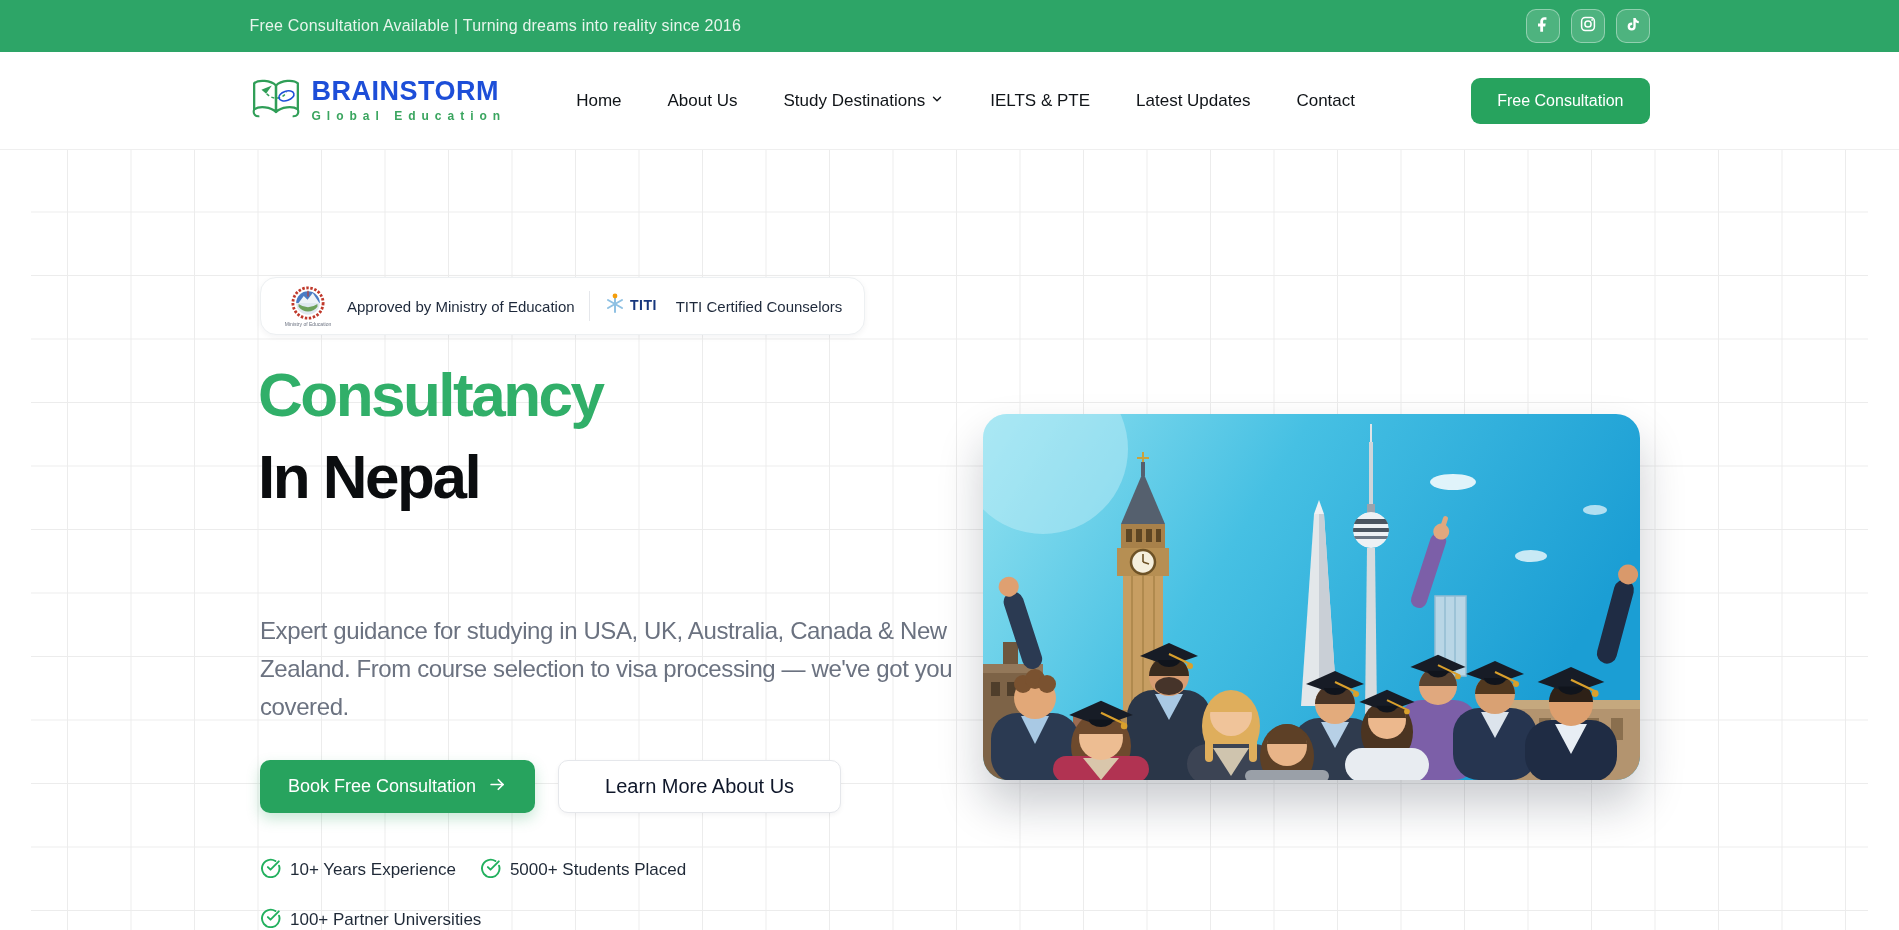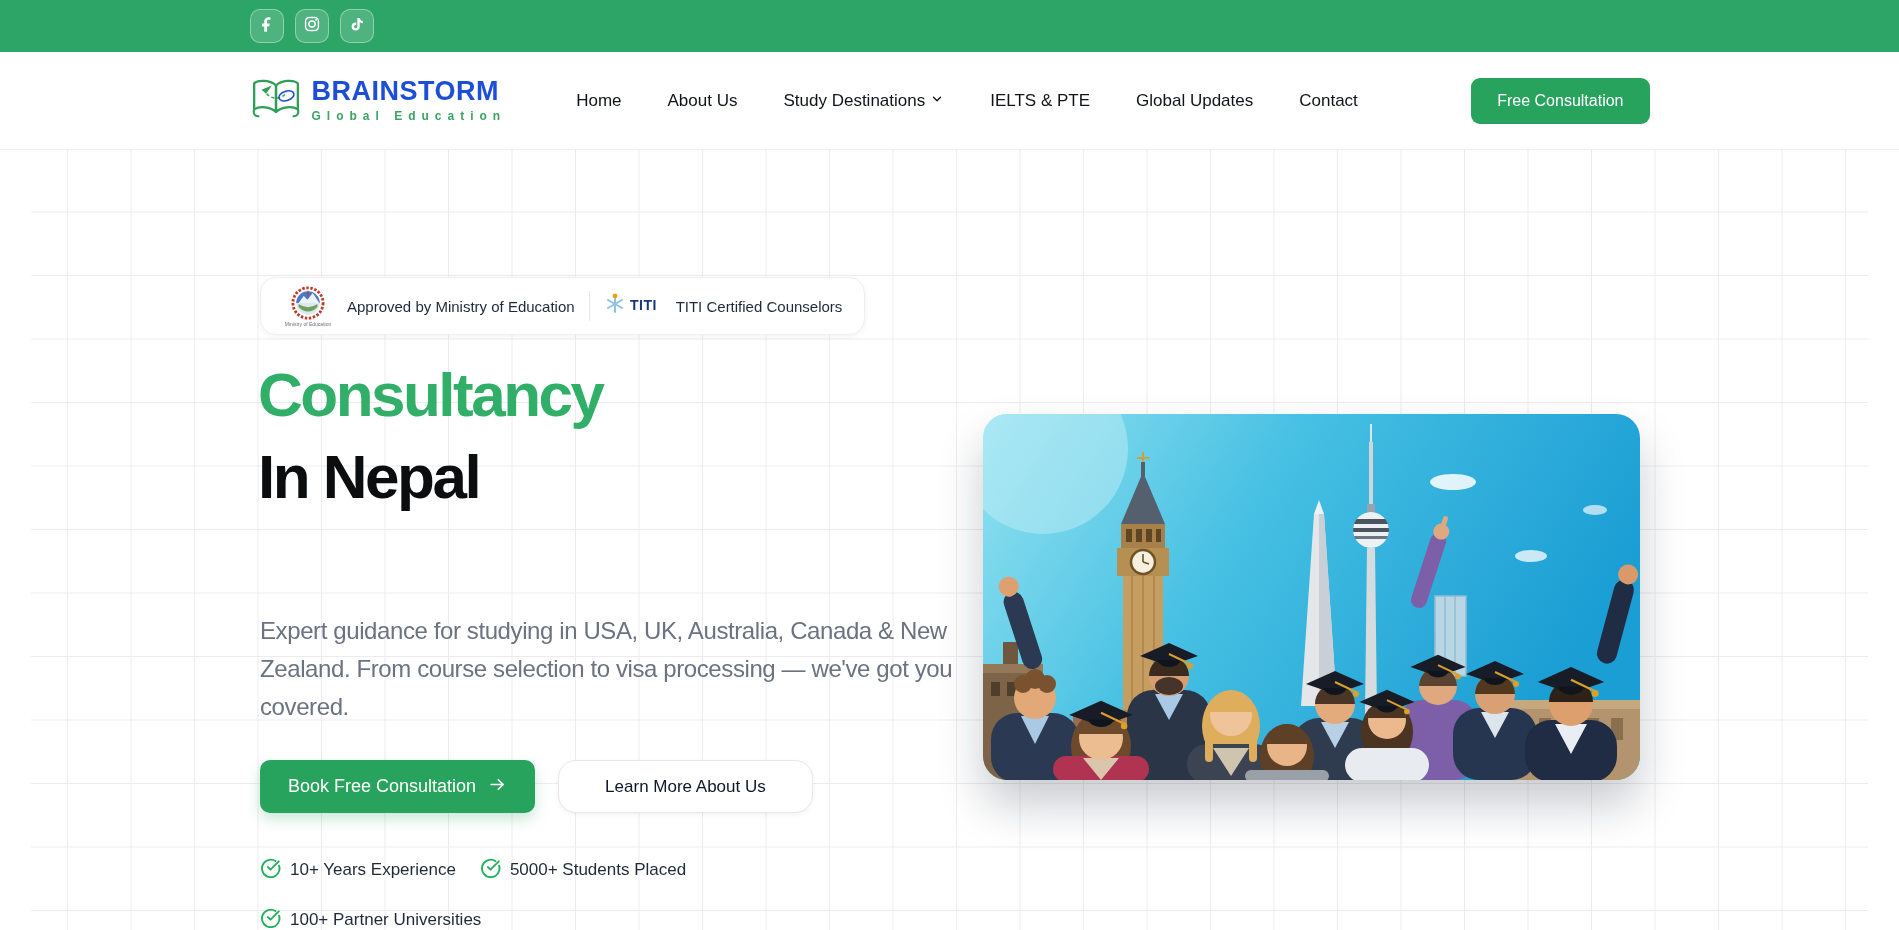--- a/index.html
+++ b/index.html
@@ -50,37 +50,38 @@
   .hero-heading .accent { color:#31af69; }
 
   .hero-desc { position:absolute; left:260px; top:462px; width:700px; font-size:24px;
     line-height:38px; letter-spacing:-.4px; color:#6b7280; }
 
   .hero-ctas { position:absolute; left:260px; top:610px; display:flex; gap:23px; }
   .btn-primary { height:53px; background:#27a35e; color:#fff; border:none; border-radius:10px;
     font-family:inherit; font-size:18px; font-weight:500; padding:0 28px; display:flex;
     align-items:center; gap:12px; cursor:pointer; box-shadow:0 6px 14px rgba(39,163,94,.25); }
   .btn-secondary { height:53px; background:#fff; color:#0f172a; border:1px solid #e5e7eb;
-    border-radius:18px; font-family:inherit; font-size:17px; font-weight:500; padding:0 46px;
+    border-radius:10px; font-family:inherit; font-size:20px; font-weight:500; padding:0 46px;
     cursor:pointer; box-shadow:0 2px 5px rgba(15,23,42,.05); }
 
   .features { position:absolute; left:260px; top:707px; width:600px; display:flex; flex-wrap:wrap;
     column-gap:36px; row-gap:13px;gap:24px; }
   .feature { display:flex; align-items:center; gap:9px; font-size:17px; font-weight:500; color:#1f2937;
     white-space:nowrap; }
 
   .hero-image { position:absolute; left:983px; top:264px; width:657px; height:366px;
     border-radius:24px; overflow:hidden; box-shadow:0 25px 45px rgba(15,23,42,.22); }
   .hero-image svg { display:block; }
 </style>
 </head>
 <body>
 
 <div class="topbar">
   <div class="container">
+    <div class="announce">Free Consultation Available | Turning dreams into reality since 2016</div>
     <div class="socials">
       <div class="social-btn">
         <span>
           <svg width="15" height="15" viewBox="0 0 16 16">
               <path fill="#fff" d="M10 3h2.2V.2H10C7.5.2 5.6 2.1 5.6 4.6V7H3.2v3h2.4v5.8h3V10h2.3l.5-3H8.6V4.6C8.6 3.7 9.2 3 10 3Z"></path>
             </svg>
         </span>
       </div>
       <div class="social-btn">
         <span>
@@ -134,21 +135,21 @@
         <span>
           <svg width="14" height="14" viewBox="0 0 24 24" fill="none" stroke="#101418" stroke-width="2.4" stroke-linecap="round" stroke-linejoin="round">
               <path d="m6 9 6 6 6-6"></path>
             </svg>
         </span>
       </div>
       <div class="nav-item">
           <span>IELTS &amp; PTE</span>
         </div>
       <div class="nav-item">
-          <span>Global Updates</span>
+          <span>Latest Updates</span>
         </div>
       <div class="nav-item">
           <span>Contact</span>
         </div>
     </div>
 
     <button class="header-cta">Free Consultation</button>
   </div>
 </div>
 

